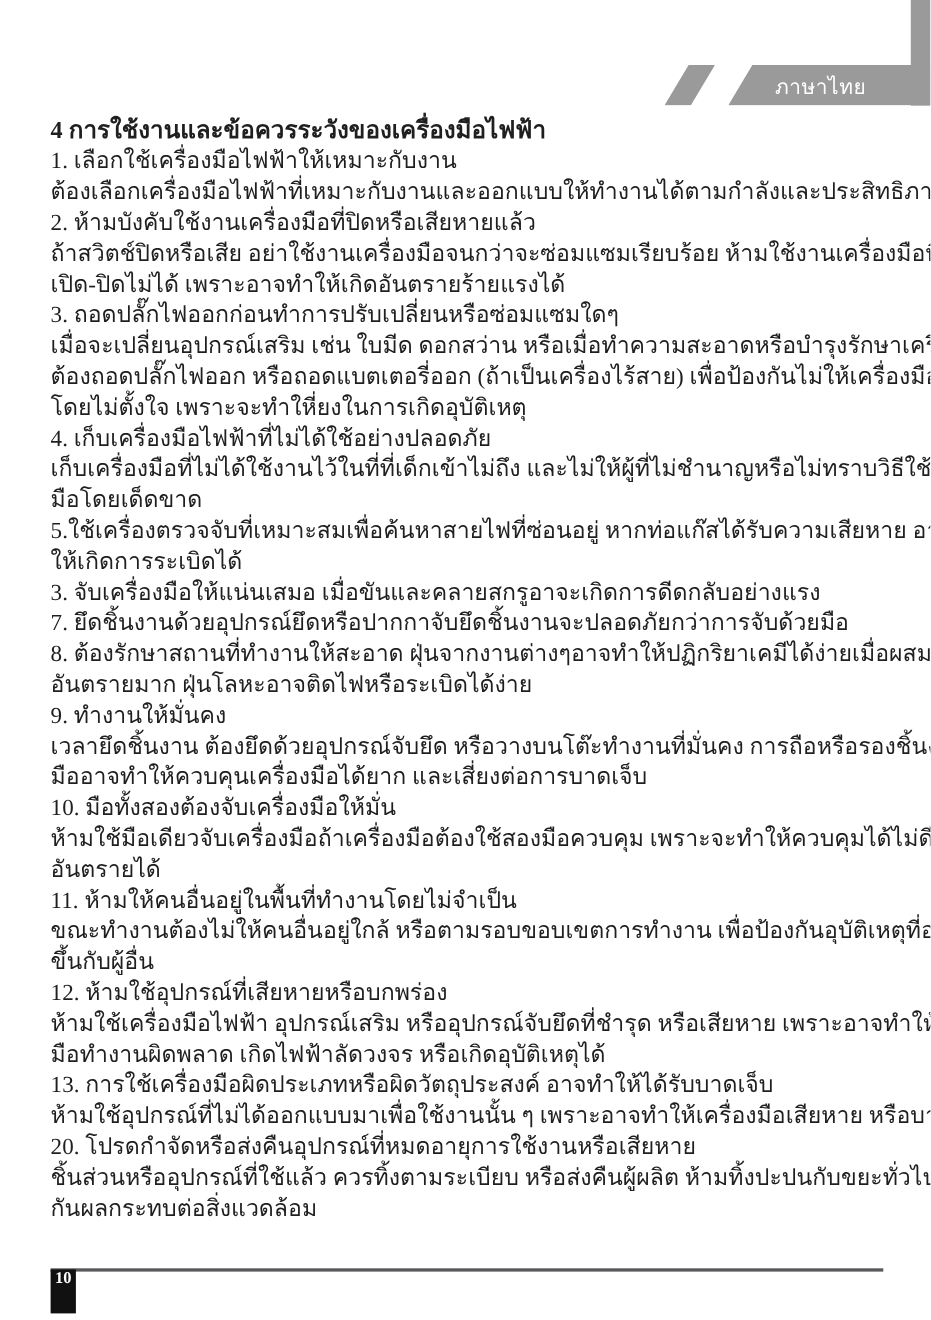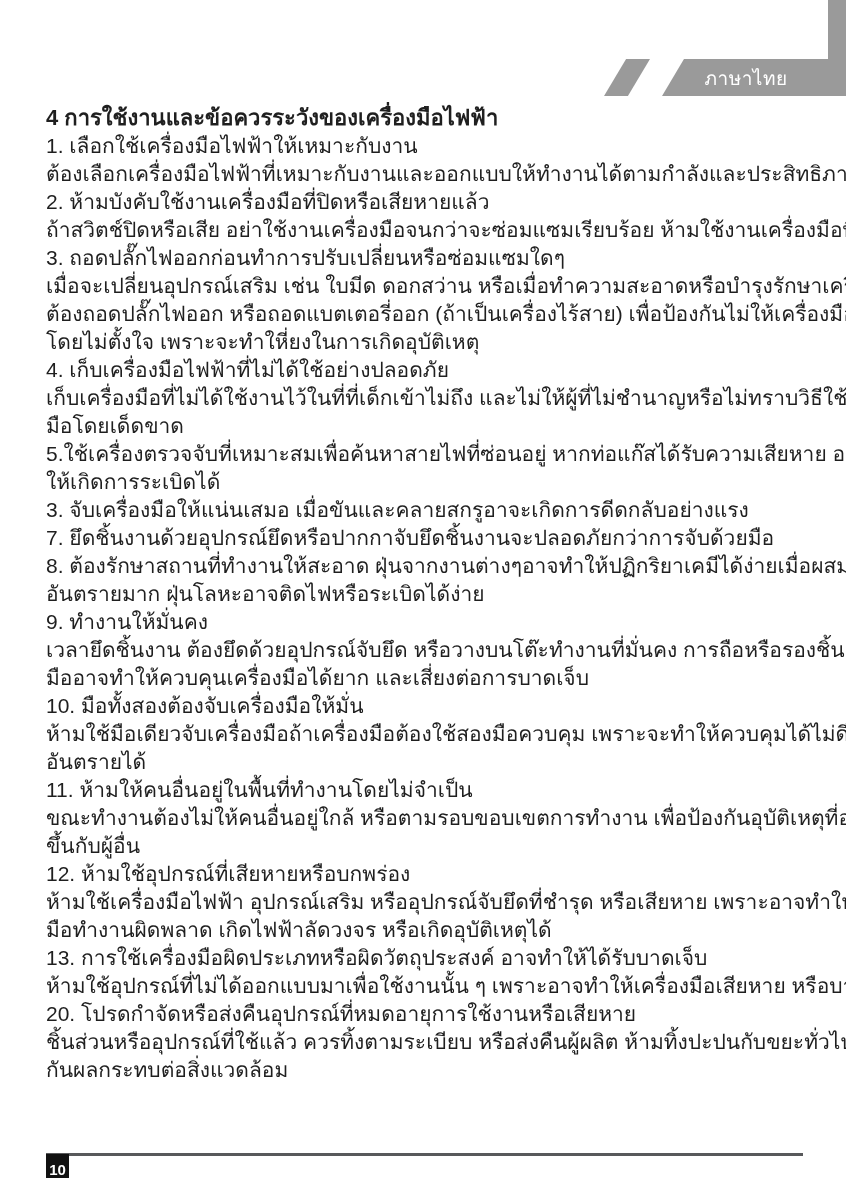--- a/index.html
+++ b/index.html
@@ -2,21 +2,21 @@
 <html style="--banner: #9a9a9a; --text: #1f1f1f; --footer_box: #111111; --rule: #58595b; --page_bg: #ffffff;"><head>
 <meta charset="utf-8">
 <style>
   :root{
     --banner:#9a9a9a;
     --text:#1f1f1f;
     --footer_box:#111111;
     --rule:#58595b;
     --page_bg:#ffffff;
   }
-  *{margin:0;padding:0;box-sizing:border-box;}
+  *{margin:0;padding:0;box-sizing:border-box;font-family:Liberation Serif, serif;}
   html,body{background:#fff;}
   body{font-family:"Liberation Sans",sans-serif;}
   .page{
     position:relative;
     width:846px;height:1200px;
     background:var(--page_bg);
     overflow:hidden;
   }
   
   .corner-strip{
@@ -58,23 +58,23 @@
   }
   .line{height:28px;}
   
   .footer-rule{
     position:absolute;left:46px;top:1153px;
     width:757px;height:3px;
     background:var(--rule);
   }
   .page-number-badge{
     position:absolute;left:46px;top:1154px;
-    width:23px;height:24px;
+    width:23px;height:40px;
     background:var(--footer_box);
-    display:flex;align-items:flex-end;justify-content:center;
+    display:flex;align-items:flex-start;justify-content:center;
   }
   .page-number-badge span{
     color:#ffffff;font-size:15px;font-weight:bold;
   }
 </style>
 </head>
 <body>
 
 <div class="page">
 
@@ -84,20 +84,21 @@
     <span>ภาษาไทย</span>
   </div>
 
   <div class="content">
     <div class="section-title">4 การใช้งานและข้อควรระวังของเครื่องมือไฟฟ้า</div>
     <div>
         <div class="line">1. เลือกใช้เครื่องมือไฟฟ้าให้เหมาะกับงาน</div>
         <div class="line">ต้องเลือกเครื่องมือไฟฟ้าที่เหมาะกับงานและออกแบบให้ทำงานได้ตามกำลังและประสิทธิภาพที่ต้องการ</div>
         <div class="line">2. ห้ามบังคับใช้งานเครื่องมือที่ปิดหรือเสียหายแล้ว</div>
         <div class="line">ถ้าสวิตช์ปิดหรือเสีย อย่าใช้งานเครื่องมือจนกว่าจะซ่อมแซมเรียบร้อย ห้ามใช้งานเครื่องมือที่ควบคุมการ</div>
+        <div class="line">เปิด-ปิดไม่ได้ เพราะอาจทำให้เกิดอันตรายร้ายแรงได้</div>
         <div class="line">3. ถอดปลั๊กไฟออกก่อนทำการปรับเปลี่ยนหรือซ่อมแซมใดๆ</div>
         <div class="line">เมื่อจะเปลี่ยนอุปกรณ์เสริม เช่น ใบมีด ดอกสว่าน หรือเมื่อทำความสะอาดหรือบำรุงรักษาเครื่องมือ</div>
         <div class="line">ต้องถอดปลั๊กไฟออก หรือถอดแบตเตอรี่ออก (ถ้าเป็นเครื่องไร้สาย) เพื่อป้องกันไม่ให้เครื่องมือทำงาน</div>
         <div class="line">โดยไม่ตั้งใจ เพราะจะทำใหี่ยงในการเกิดอุบัติเหตุ</div>
         <div class="line">4. เก็บเครื่องมือไฟฟ้าที่ไม่ได้ใช้อย่างปลอดภัย</div>
         <div class="line">เก็บเครื่องมือที่ไม่ได้ใช้งานไว้ในที่ที่เด็กเข้าไม่ถึง และไม่ให้ผู้ที่ไม่ชำนาญหรือไม่ทราบวิธีใช้งานมาใช้เครื่อง</div>
         <div class="line">มือโดยเด็ดขาด</div>
         <div class="line">5.ใช้เครื่องตรวจจับที่เหมาะสมเพื่อค้นหาสายไฟที่ซ่อนอยู่ หากท่อแก๊สได้รับความเสียหาย อาจทำ</div>
         <div class="line">ให้เกิดการระเบิดได้</div>
         <div class="line">3. จับเครื่องมือให้แน่นเสมอ เมื่อขันและคลายสกรูอาจะเกิดการดีดกลับอย่างแรง</div>

